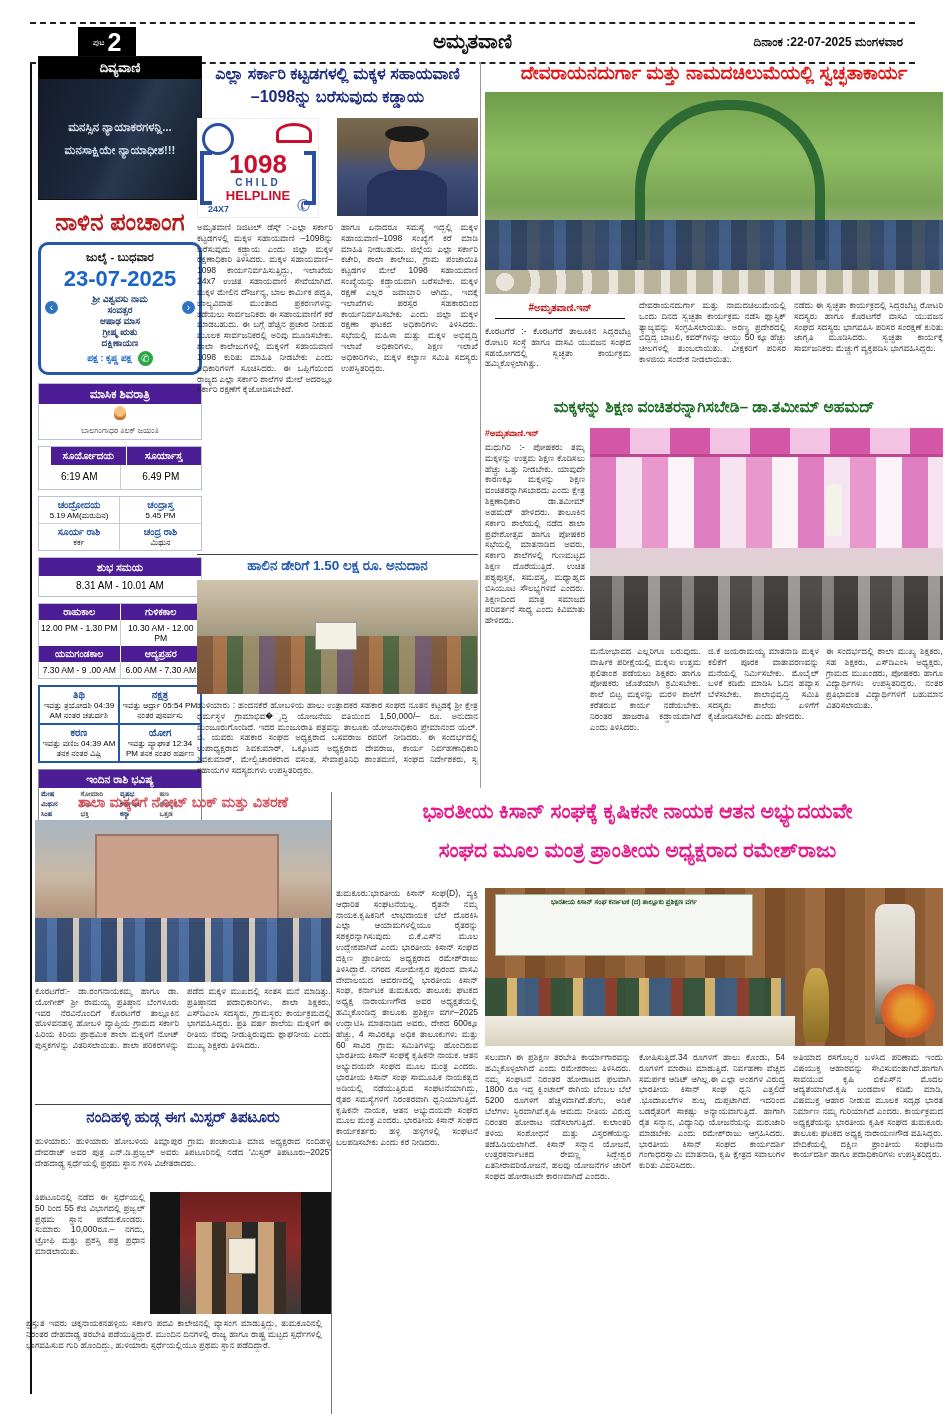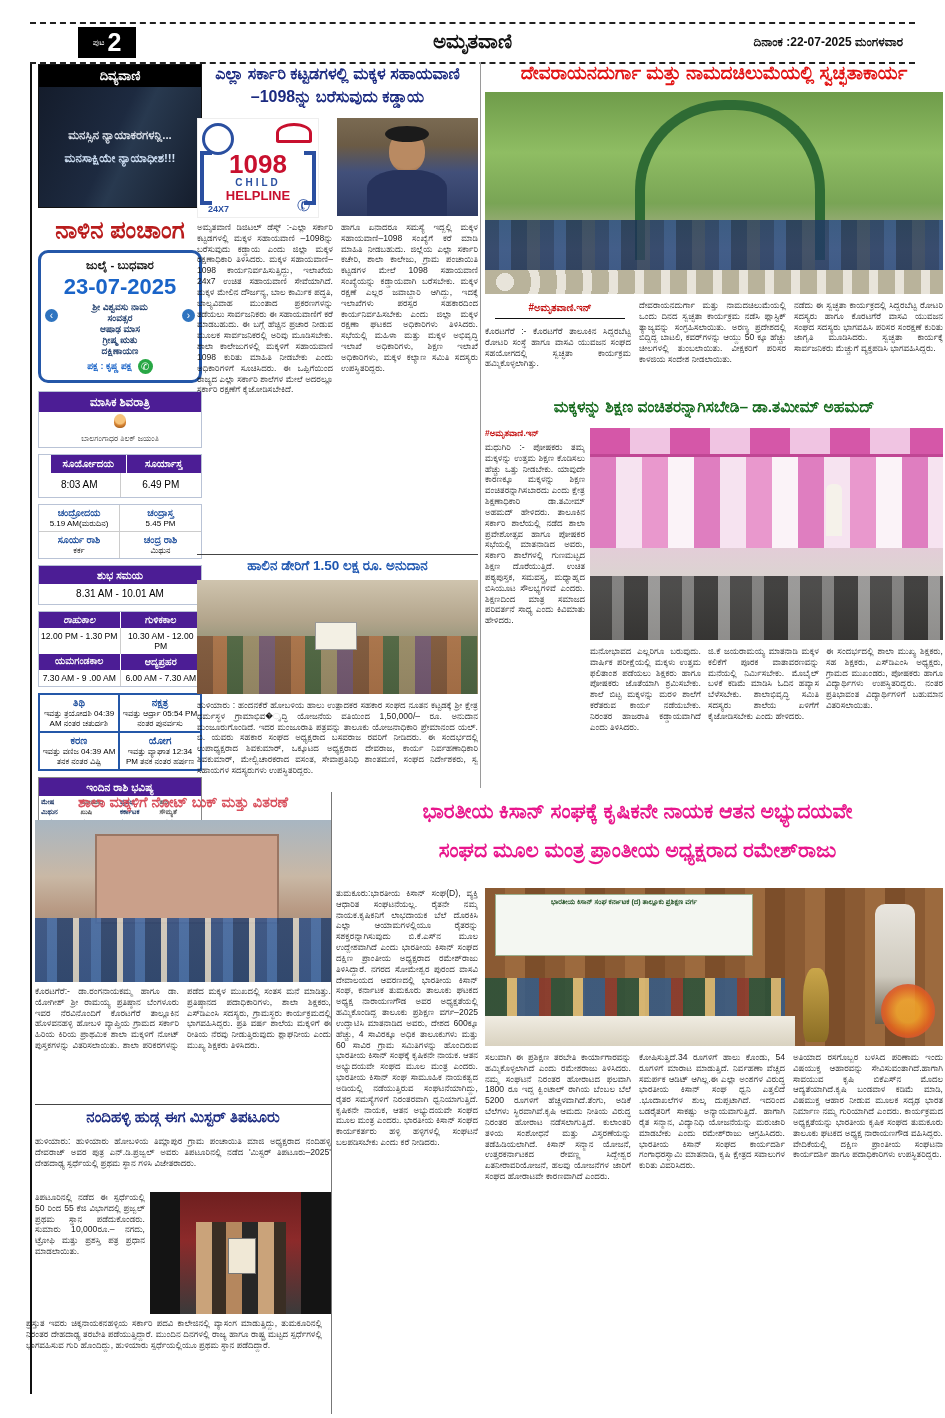--- a/index.html
+++ b/index.html
@@ -39,21 +39,21 @@
     <div id="pagebox">
       <span class="pl">ಪುಟ</span>
       <span class="pn">2</span>
     </div>
     <div id="masthead">ಅಮೃತವಾಣಿ</div>
     <div id="dateline">ದಿನಾಂಕ :22-07-2025 ಮಂಗಳವಾರ</div>
   </div>
 
   <div class="abs" style="left:30px;top:64px;width:2px;height:1330px;background:#111;"></div>
 
-  <div class="abs" style="left:38px;top:64px;width:164px;">
+  <div class="abs" style="left:38px;top:56px;width:164px;">
     <div style="border:1px solid #111;">
       <div id="divy-title">ದಿವ್ಯವಾಣಿ</div>
       <div id="divy-img" style="height:112px;display:flex;flex-direction:column;justify-content:center;gap:10px;padding:4px;">
         <div class="q1">ಮನಸ್ಸಿನ ನ್ಯಾಯಾಕರಗಳನ್ಲಿ...</div>
         <div class="q2">ಮನಸಾಕ್ಷಿಯೇ ನ್ಯಾಯಾಧೀಶ!!!</div>
       </div>
     </div>
     <div style="font-size:24px;font-weight:bold;color:#b91c1c;text-align:center;margin:8px 0 6px 0;">ನಾಳಿನ ಪಂಚಾಂಗ</div>
 
     <div style="position:relative;border:3px solid #2457a8;border-radius:10px;padding:6px 4px 6px 4px;text-align:center;">
@@ -79,21 +79,21 @@
       </div>
       <div style="text-align:center;font-size:7.8px;color:#333;padding-bottom:3px;">ಬಾಲಗಂಗಾಧರ ತಿಲಕ್ ಜಯಂತಿ</div>
     </div>
 
     <div class="card" style="margin-top:6px;">
       <div style="display:flex;padding-left:12px;">
         <div class="sb-blue" style="flex:1;font-size:10px;line-height:18px;border-right:1px solid #fff;">ಸೂರ್ಯೋದಯ</div>
         <div class="sb-blue" style="flex:1;font-size:10px;line-height:18px;">ಸೂರ್ಯಾಸ್ತ</div>
       </div>
       <div style="display:flex;">
-        <div style="flex:1;font-size:10px;line-height:24px;text-align:center;border-right:1px solid #ccc;">8:03 AM</div>
+        <div style="flex:1;font-size:10px;line-height:24px;text-align:center;border-right:1px solid #ccc;">6:19 AM</div>
         <div style="flex:1;font-size:10px;line-height:24px;text-align:center;">6.49 PM</div>
       </div>
     </div>
 
     <div class="card" style="margin-top:6px;display:grid;grid-template-columns:1fr 1fr;">
       <div style="border-right:1px solid #ccc;border-bottom:1px solid #ccc;text-align:center;padding:2px;">
         <div class="celllbl" style="font-size:9.5px;">ಚಂದ್ರೋದಯ</div>
         <div class="tiny">5.19 AM(ಮರುದಿನ)</div>
       </div>
       <div style="border-bottom:1px solid #ccc;text-align:center;padding:2px;">
@@ -110,29 +110,29 @@
       </div>
     </div>
 
     <div class="card" style="margin-top:6px;">
       <div class="sb-blue" style="font-size:10.5px;line-height:18px;">ಶುಭ ಸಮಯ</div>
       <div style="font-size:10px;line-height:20px;text-align:center;">8.31 AM - 10.01 AM</div>
     </div>
 
     <div class="card" style="margin-top:6px;">
       <div style="display:flex;">
-        <div class="sb-blue" style="flex:1;font-size:9.5px;line-height:16px;border-right:1px solid #fff;font-style:italic;">ರಾಹುಕಾಲ</div>
+        <div class="sb-blue" style="flex:1;font-size:9.5px;line-height:16px;border-right:1px solid #fff;">ರಾಹುಕಾಲ</div>
         <div class="sb-blue" style="flex:1;font-size:9.5px;line-height:16px;">ಗುಳಿಕಕಾಲ</div>
       </div>
       <div style="display:flex;">
         <div style="flex:1;font-size:8.6px;text-align:center;padding:3px 1px;border-right:1px solid #ccc;">12.00 PM - 1.30 PM</div>
         <div style="flex:1;font-size:8.6px;text-align:center;padding:3px 1px;">10.30 AM - 12.00 PM</div>
       </div>
       <div style="display:flex;">
-        <div class="sb-blue" style="flex:1;font-size:9.5px;line-height:16px;border-right:1px solid #fff;font-family:Liberation Mono, monospace;">ಯಮಗಂಡಕಾಲ</div>
+        <div class="sb-blue" style="flex:1;font-size:9.5px;line-height:16px;border-right:1px solid #fff;">ಯಮಗಂಡಕಾಲ</div>
         <div class="sb-blue" style="flex:1;font-size:9.5px;line-height:16px;">ಆದ್ಯಪ್ರಹರ</div>
       </div>
       <div style="display:flex;">
         <div style="flex:1;font-size:8.6px;text-align:center;padding:3px 1px;border-right:1px solid #ccc;">7.30 AM - 9 .00 AM</div>
         <div style="flex:1;font-size:8.6px;text-align:center;padding:3px 1px;">6.00 AM - 7.30 AM</div>
       </div>
     </div>
 
     <div style="margin-top:6px;border:2px solid #2457a8;display:grid;grid-template-columns:1fr 1fr;background:#fff;">
       <div style="border-right:2px solid #2457a8;border-bottom:2px solid #2457a8;text-align:center;padding:2px;">

